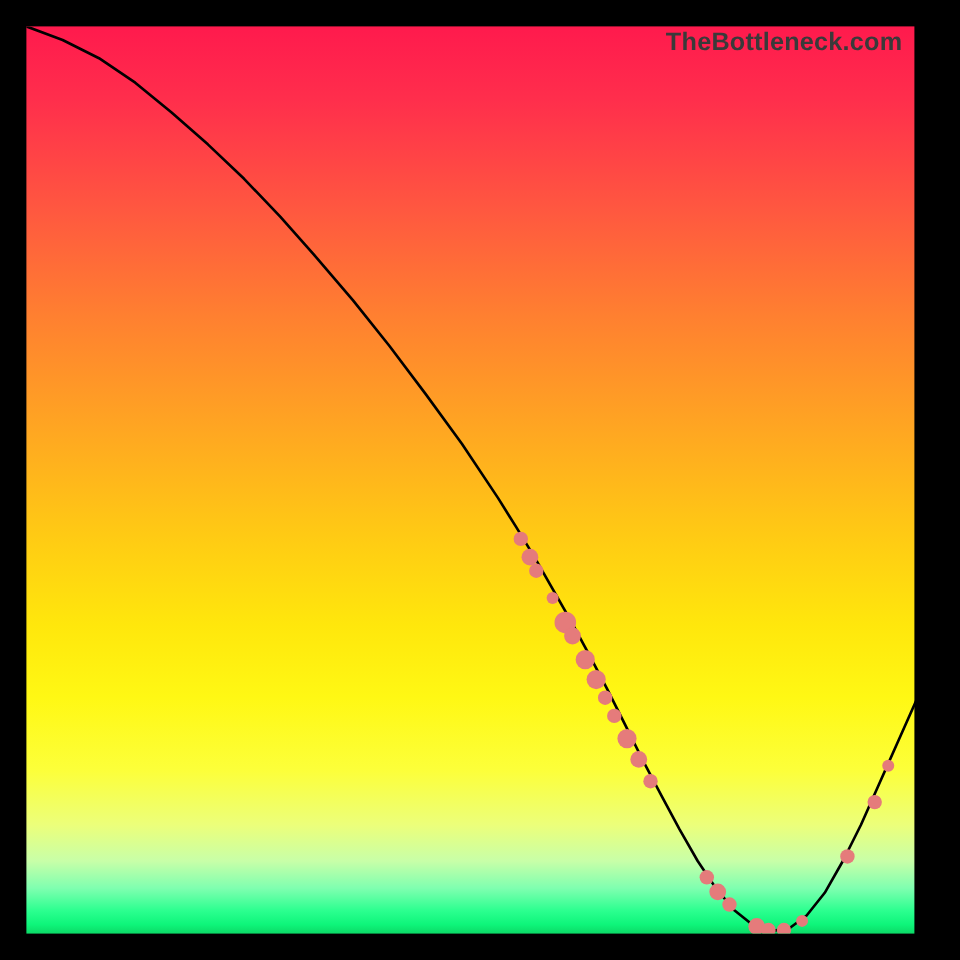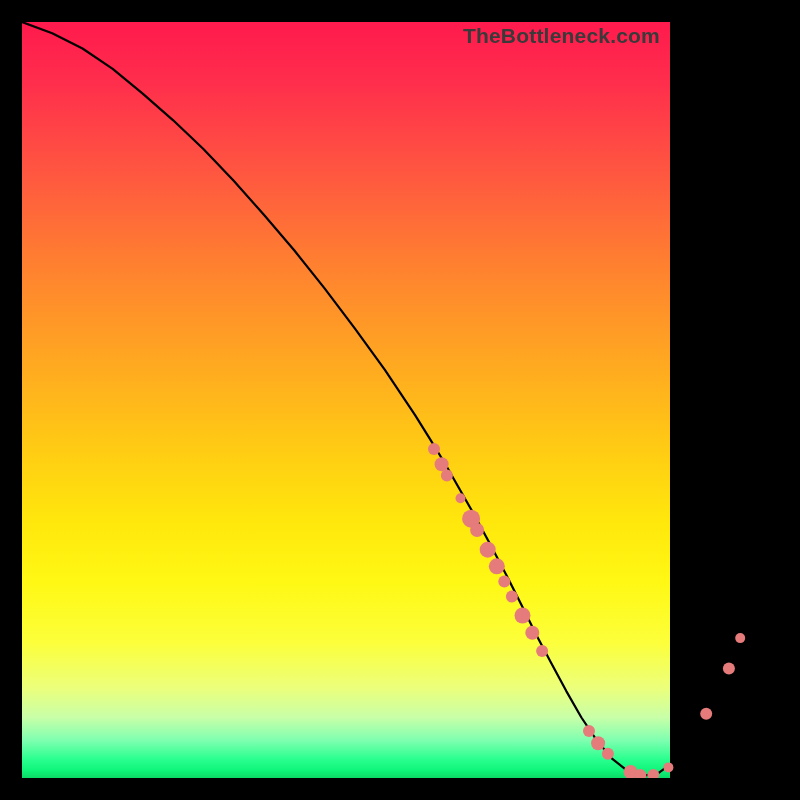--- a/index.html
+++ b/index.html
@@ -8,21 +8,21 @@
     width: 800px;
     height: 800px;
     background: #000;
     overflow: hidden;
     font-family: Arial, Helvetica, sans-serif;
   }
   .frame {
     position: absolute;
     left: 22px;
     top: 22px;
-    width: 648px;
+    width: 740px;
     height: 756px;
     background: linear-gradient(to bottom,
       #ff1a4d 0%,
       #ff2e4c 8%,
       #ff5740 20%,
       #ff8030 32%,
       #ffa522 44%,
       #ffca14 56%,
       #ffe70c 66%,
       #fff814 74%,

